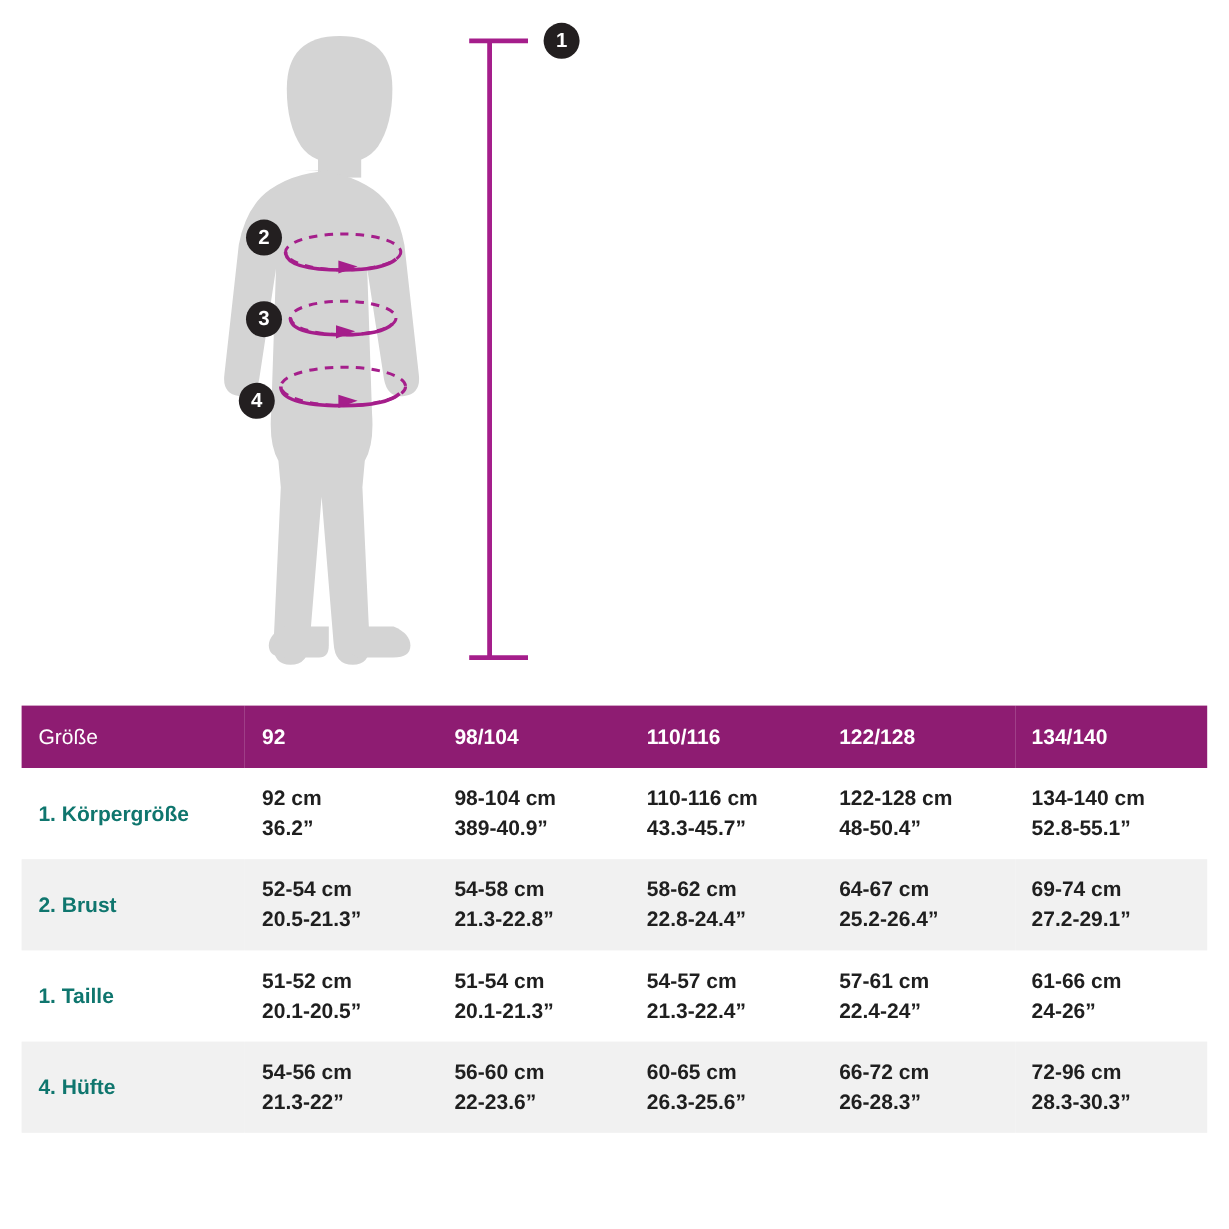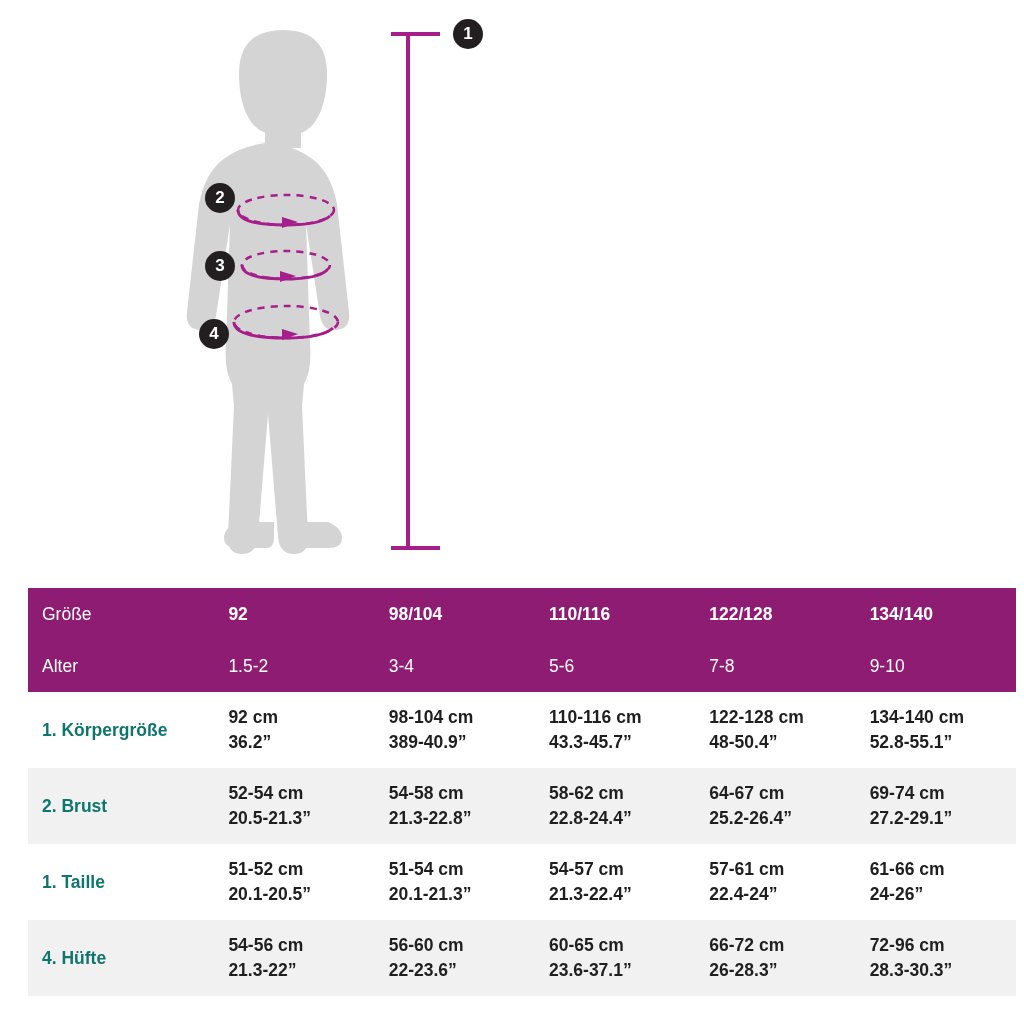--- a/index.html
+++ b/index.html
@@ -50,21 +50,21 @@
     top: 473px;
     width: 470px;
     font-size: 17.5px;
     line-height: 1.62;
     color: #2f2f2f;
   }
 
   
   #size-table {
     position: absolute;
-    left: 28px;
+    left: 18px;
     top: 588px;
     width: 988px;
     border-collapse: collapse;
     table-layout: fixed;
   }
   #size-table col.c-label { width: 186px; }
   #size-table col.c-val   { width: 160px; }
 
   #size-table th, #size-table td {
     text-align: left;
@@ -193,28 +193,20 @@
   </colgroup>
   <thead>
     <tr class="row-size">
       <th class="head-label">Größe</th>
       <th>92</th>
       <th>98/104</th>
       <th>110/116</th>
       <th>122/128</th>
       <th>134/140</th>
     </tr>
-    <tr class="row-age">
-      <th>Alter</th>
-      <th>1.5-2</th>
-      <th>3-4</th>
-      <th>5-6</th>
-      <th>7-8</th>
-      <th>9-10</th>
-    </tr>
   </thead>
   <tbody>
 
     <tr>
       <td class="label-cell">1. Körpergröße</td>
       <td class="value-cell"><span>92 cm</span><span class="v2">36.2”</span></td>
       <td class="value-cell"><span>98-104 cm</span><span class="v2">389-40.9”</span></td>
       <td class="value-cell"><span>110-116 cm</span><span class="v2">43.3-45.7”</span></td>
       <td class="value-cell"><span>122-128 cm</span><span class="v2">48-50.4”</span></td>
       <td class="value-cell"><span>134-140 cm</span><span class="v2">52.8-55.1”</span></td>
@@ -235,19 +227,19 @@
       <td class="value-cell"><span>51-54 cm</span><span class="v2">20.1-21.3”</span></td>
       <td class="value-cell"><span>54-57 cm</span><span class="v2">21.3-22.4”</span></td>
       <td class="value-cell"><span>57-61 cm</span><span class="v2">22.4-24”</span></td>
       <td class="value-cell"><span>61-66 cm</span><span class="v2">24-26”</span></td>
     </tr>
 
     <tr class="alt">
       <td class="label-cell">4. Hüfte</td>
       <td class="value-cell"><span>54-56 cm</span><span class="v2">21.3-22”</span></td>
       <td class="value-cell"><span>56-60 cm</span><span class="v2">22-23.6”</span></td>
-      <td class="value-cell"><span>60-65 cm</span><span class="v2">23.6-37.1”</span></td>
+      <td class="value-cell"><span>60-65 cm</span><span class="v2">26.3-25.6”</span></td>
       <td class="value-cell"><span>66-72 cm</span><span class="v2">26-28.3”</span></td>
       <td class="value-cell"><span>72-96 cm</span><span class="v2">28.3-30.3”</span></td>
     </tr>
 
   </tbody>
 </table>
 
 </body></html>

